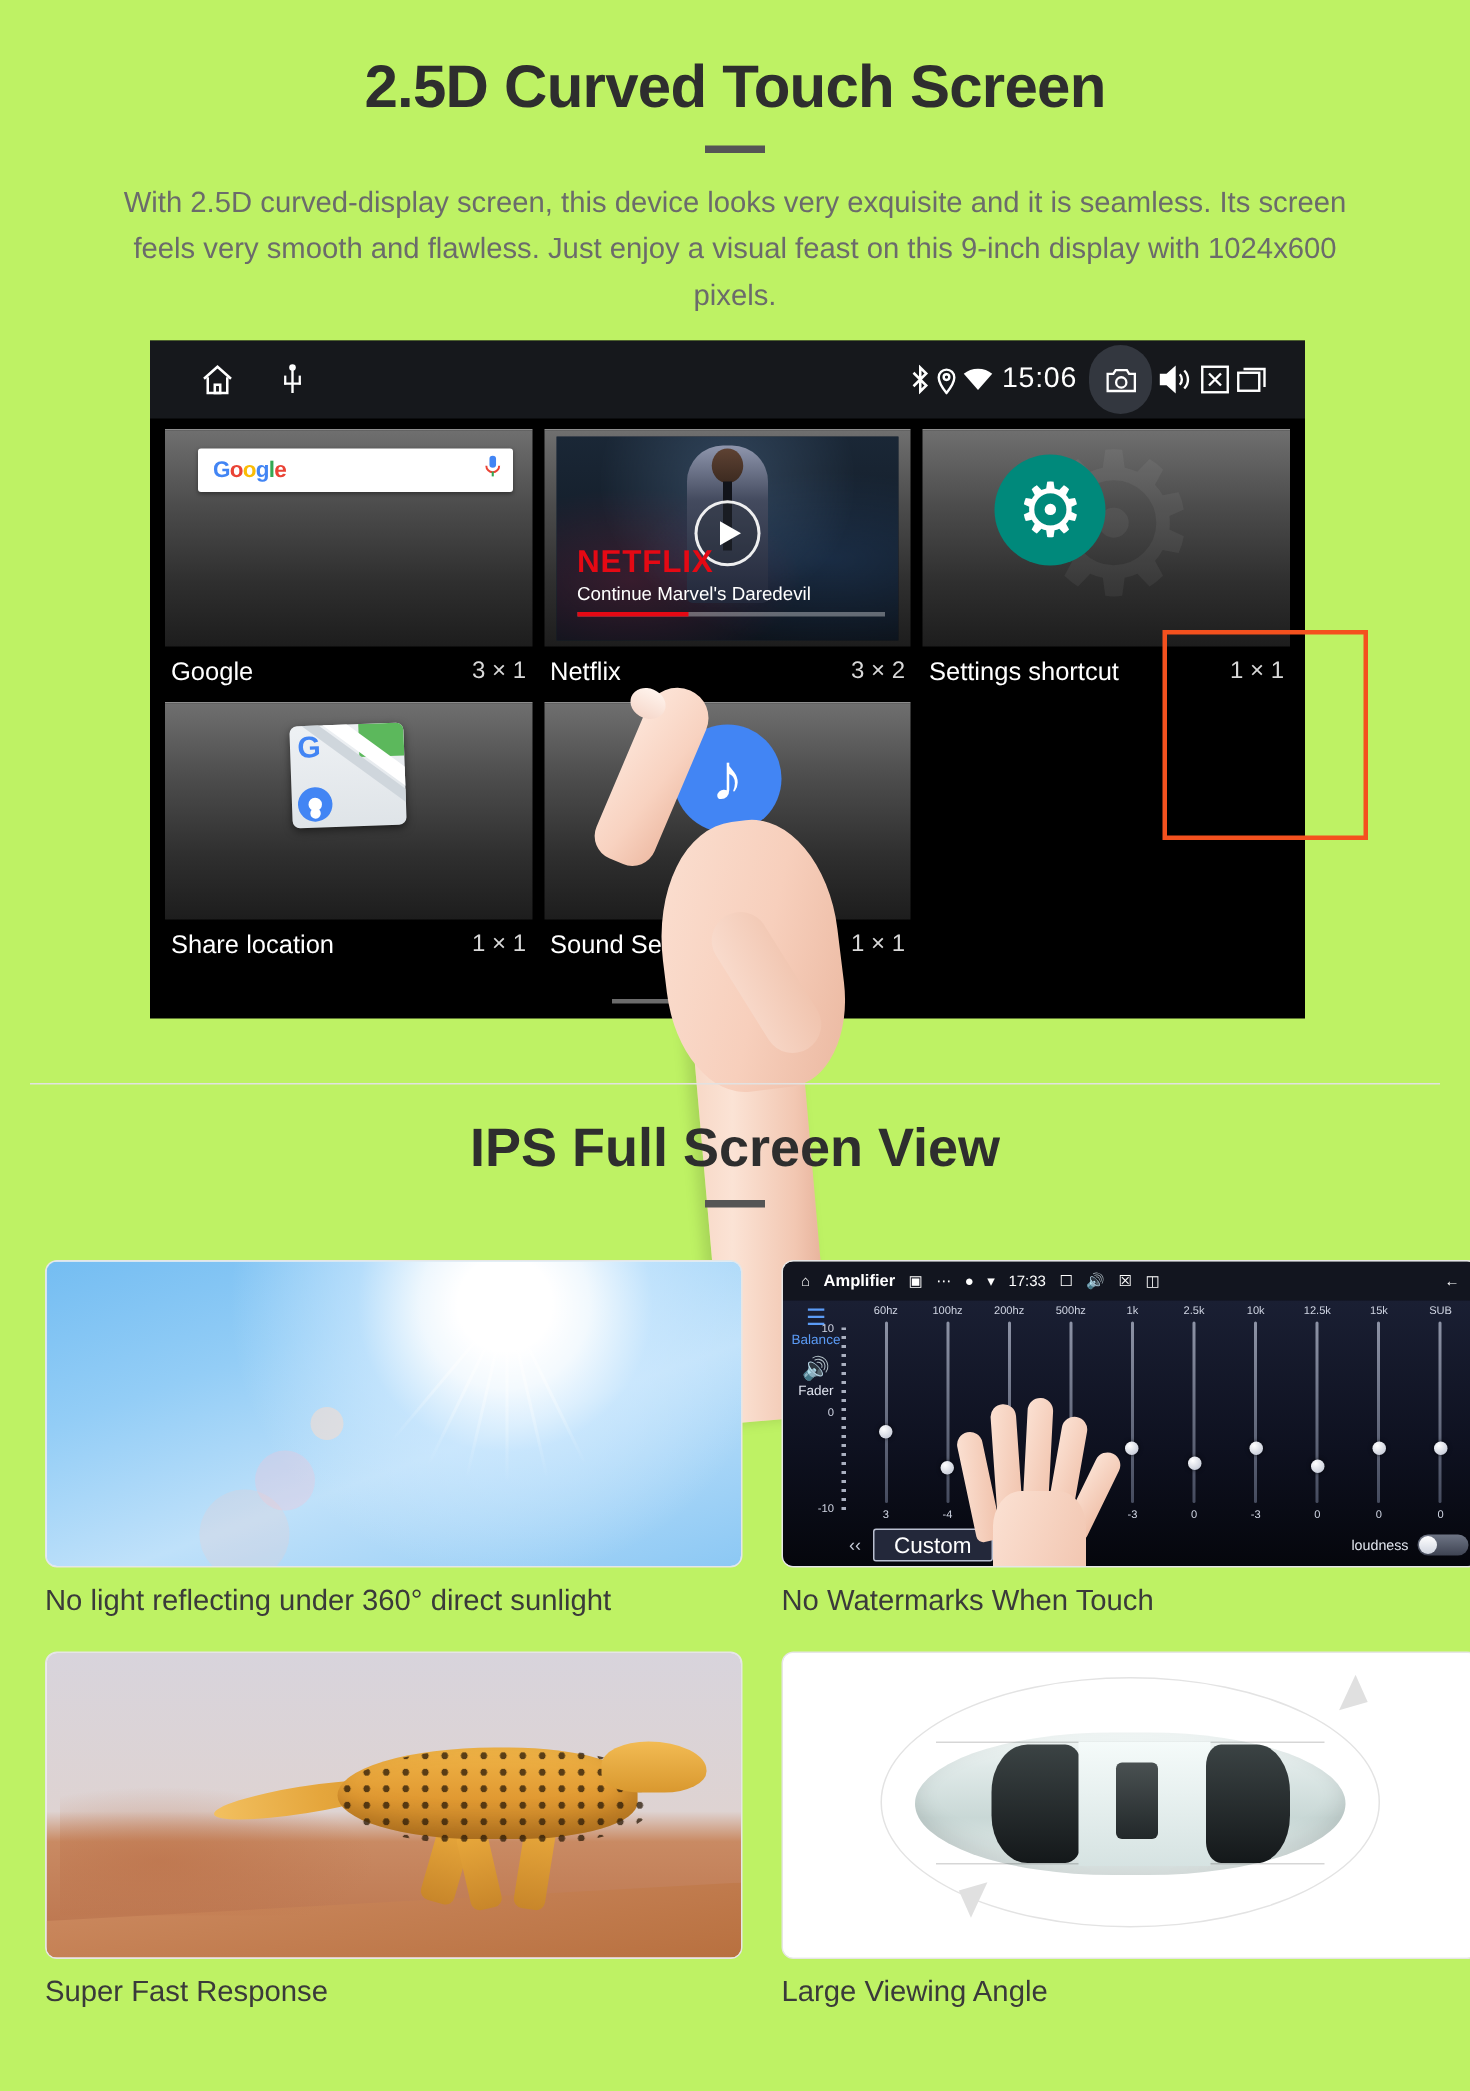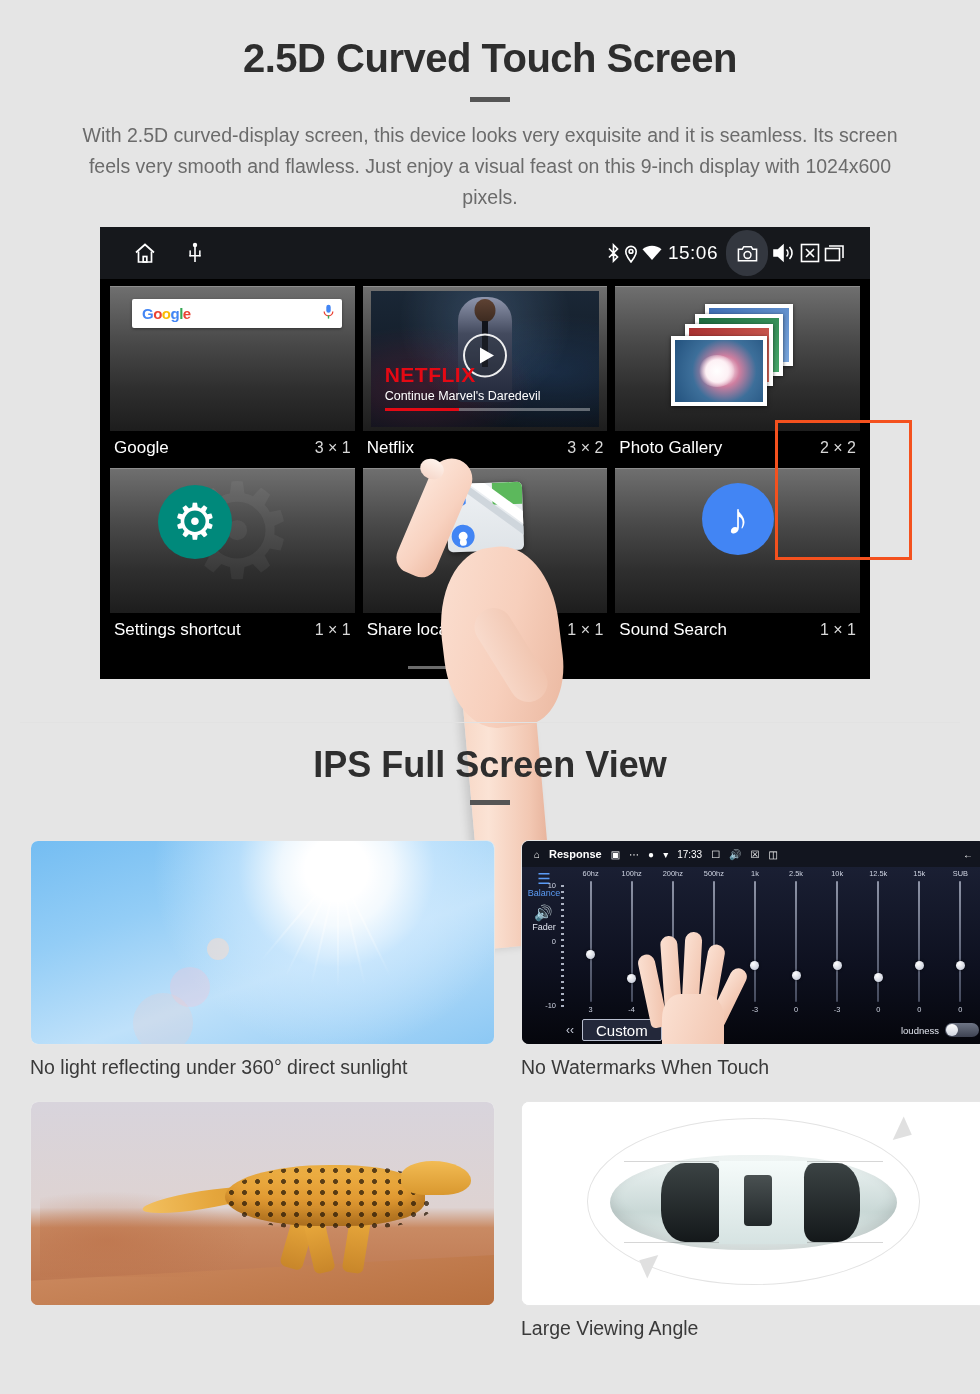--- a/index.html
+++ b/index.html
@@ -2,21 +2,21 @@
 <html><head>
 <meta charset="utf-8">
 <style>
   * { box-sizing: border-box; margin: 0; padding: 0; }
   html, body {
     width: 980px; height: 1394px;
     background: #ffffff;
     font-family: "Liberation Sans", sans-serif;
     overflow: hidden;
   }
-  .page { position: relative; width: 980px; height: 1394px; background: #e5e5e5; }
+  .page { position: relative; width: 980px; height: 1394px; background: #bef264; }
 
   
   .sec1 { position: relative; width: 980px; }
   .h-title {
     text-align: center;
     font-size: 40px;
     font-weight: bold;
     color: #2e2e2e;
     letter-spacing: -0.5px;
     padding-top: 36px;
@@ -475,34 +475,20 @@
                 <div class="nf-cap">Continue Marvel's Daredevil</div>
                 <div class="nf-prog"></div>
               </div>
             </div>
             <div class="w-meta">
               <span class="w-name">Netflix</span>
               <span class="w-size">3 × 2</span>
             </div>
           </div>
 
-          <div class="w-cell">
-            <div class="w-tile">
-              <div class="pg">
-                <div class="pg-card pg1"></div>
-                  <div class="pg-card pg2"></div>
-                <div class="pg-card pg3"></div>
-                  <div class="pg-card pg4"></div>
-              </div>
-            </div>
-            <div class="w-meta">
-              <span class="w-name">Photo Gallery</span>
-              <span class="w-size">2 × 2</span>
-            </div>
-          </div>
 
           <div class="w-cell">
             <div class="w-tile">
               <div class="sg-big">⚙</div>
               <div class="sg-circ">
                   <span>⚙</span>
                 </div>
             </div>
             <div class="w-meta">
               <span class="w-name">Settings shortcut</span>
@@ -584,21 +570,21 @@
               <div class="flare f3"></div>
           </div>
           <div class="card-cap">No light reflecting under 360° direct sunlight</div>
         </div>
 
         <div class="card">
           <div class="card-img">
             <div class="amp">
               <div class="amp-top">
                 <span>⌂</span>
-                <span class="amp-title">Response</span>
+                <span class="amp-title">Amplifier</span>
                 <span>▣</span>
                 <span>⋯</span>
                 <span>●</span>
                 <span>▾</span>
                 <span>17:33</span>
                 <span>☐</span>
                 <span>🔊</span>
                 <span>☒</span>
                 <span>◫</span>
                 <span class="sp">←</span>
@@ -719,20 +705,21 @@
               <div class="chee-dust"></div>
               <div class="chee-tail"></div>
               <div class="chee-leg cl1"></div>
                 <div class="chee-leg cl2"></div>
                 <div class="chee-leg cl3"></div>
               <div class="chee-body"></div>
               <div class="spots"></div>
               <div class="chee-head"></div>
             </div>
           </div>
+          <div class="card-cap">Super Fast Response</div>
         </div>
 
         <div class="card">
           <div class="card-img">
             <div class="car-bg">
               <div class="car-ell"></div>
               <div class="car-ar1"></div>
               <div class="car-ar2"></div>
               <div class="car-body"></div>
               <div class="car-line1"></div>

